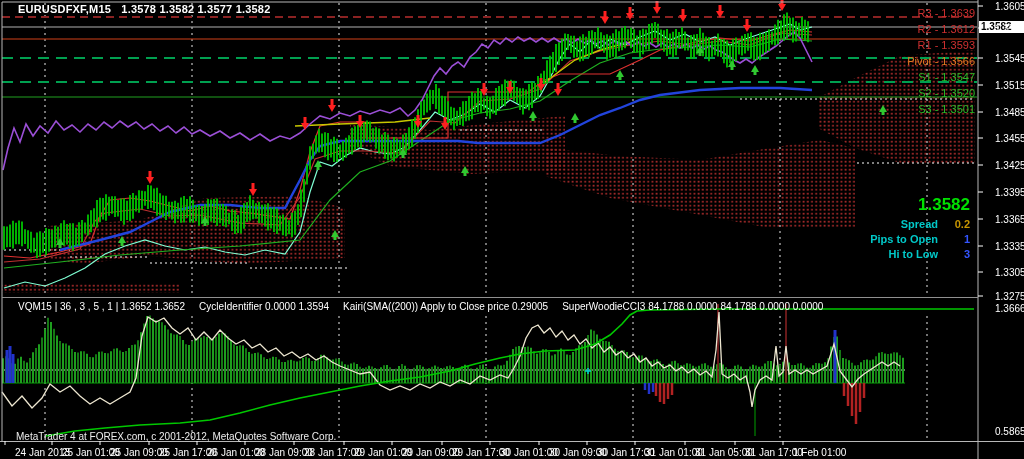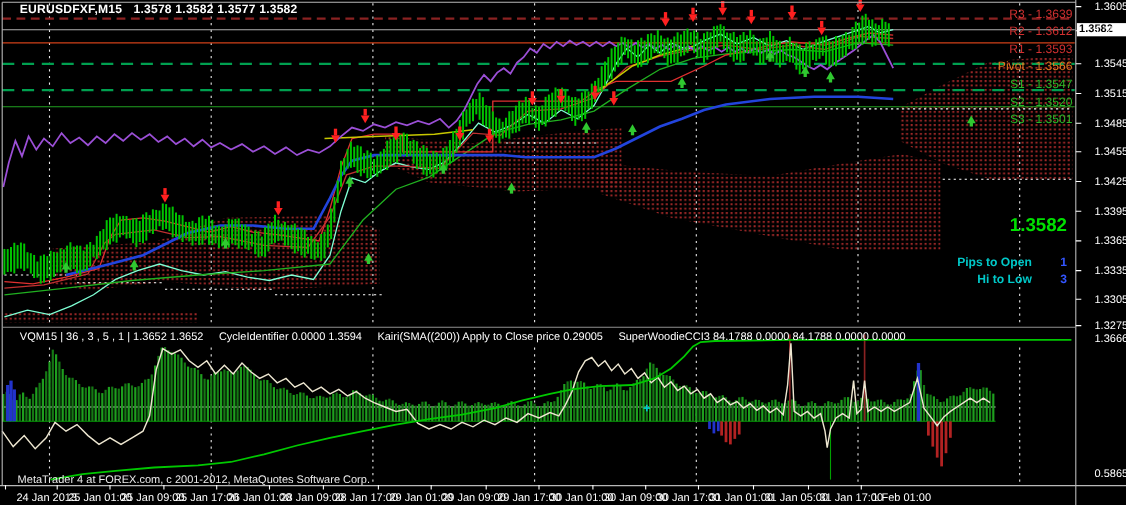--- a/index.html
+++ b/index.html
@@ -792,20 +792,24 @@
   <div class="t" id="copyright">MetaTrader 4 at FOREX.com, c 2001-2012, MetaQuotes Software Corp.</div>
 
   <div id="time-labels"></div>
 <div class="t pivot-row" style="top: 8px; color: rgb(208, 48, 48);">R3 - 1.3639</div>
     <div class="t pivot-row" style="top: 24px; color: rgb(208, 48, 48);">R2 - 1.3612</div>
     <div class="t pivot-row" style="top: 40px; color: rgb(208, 48, 48);">R1 - 1.3593</div>
     <div class="t pivot-row" style="top: 56px; color: rgb(224, 120, 32); margin-left: 28px;">Pivot - 1.3566</div>
     <div class="t pivot-row" style="top: 72px; color: rgb(40, 184, 40);">S1 - 1.3547</div>
     <div class="t pivot-row" style="top: 88px; color: rgb(40, 184, 40);">S2 - 1.3520</div>
     <div class="t pivot-row" style="top: 104px; color: rgb(40, 184, 40);">S3 - 1.3501</div>
+    <div class="info-row" style="top: 218px;">
+      <span>Spread</span>
+      <span class="v" style="color: rgb(200, 150, 0);">0.2</span>
+    </div>
     <div class="info-row" style="top: 233px;">
       <span>Pips to Open</span>
       <span class="v" style="color: rgb(51, 85, 255);">1</span>
     </div>
     <div class="info-row" style="top: 248px;">
       <span>Hi to Low</span>
       <span class="v" style="color: rgb(51, 85, 255);">3</span>
     </div>
     <div class="t scale-label" style="top: 1px;">1.3605</div>
     <div class="t scale-label" style="top: 23px;">1.3575</div>

